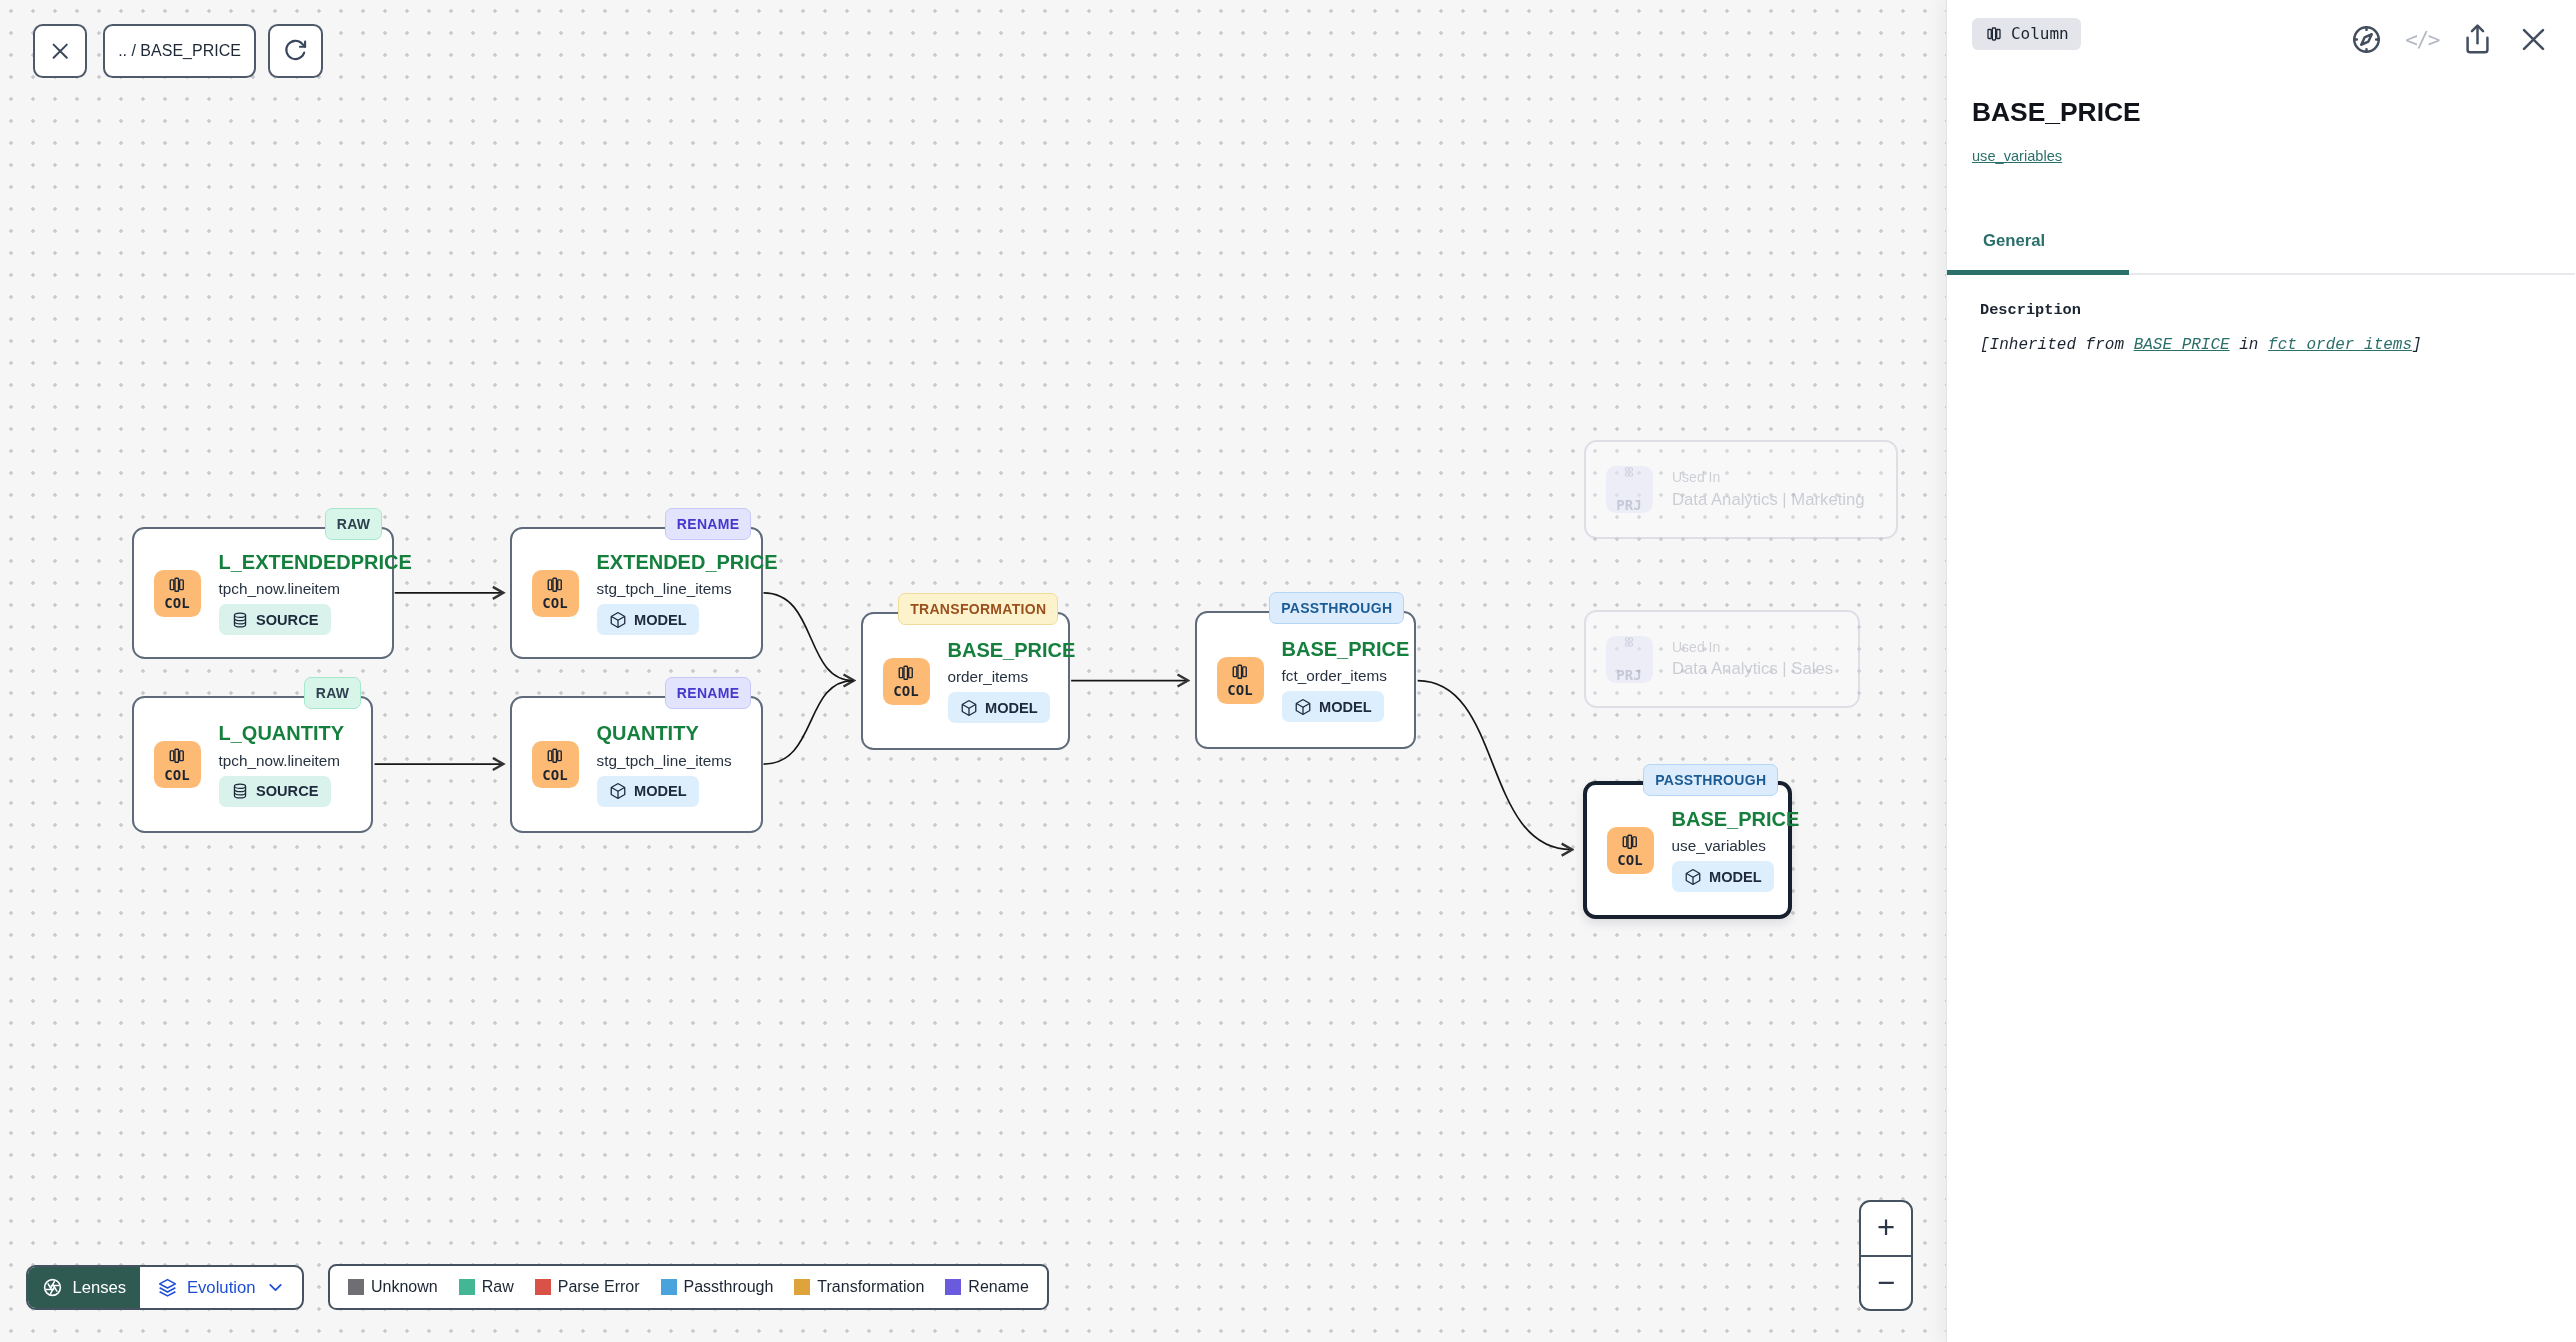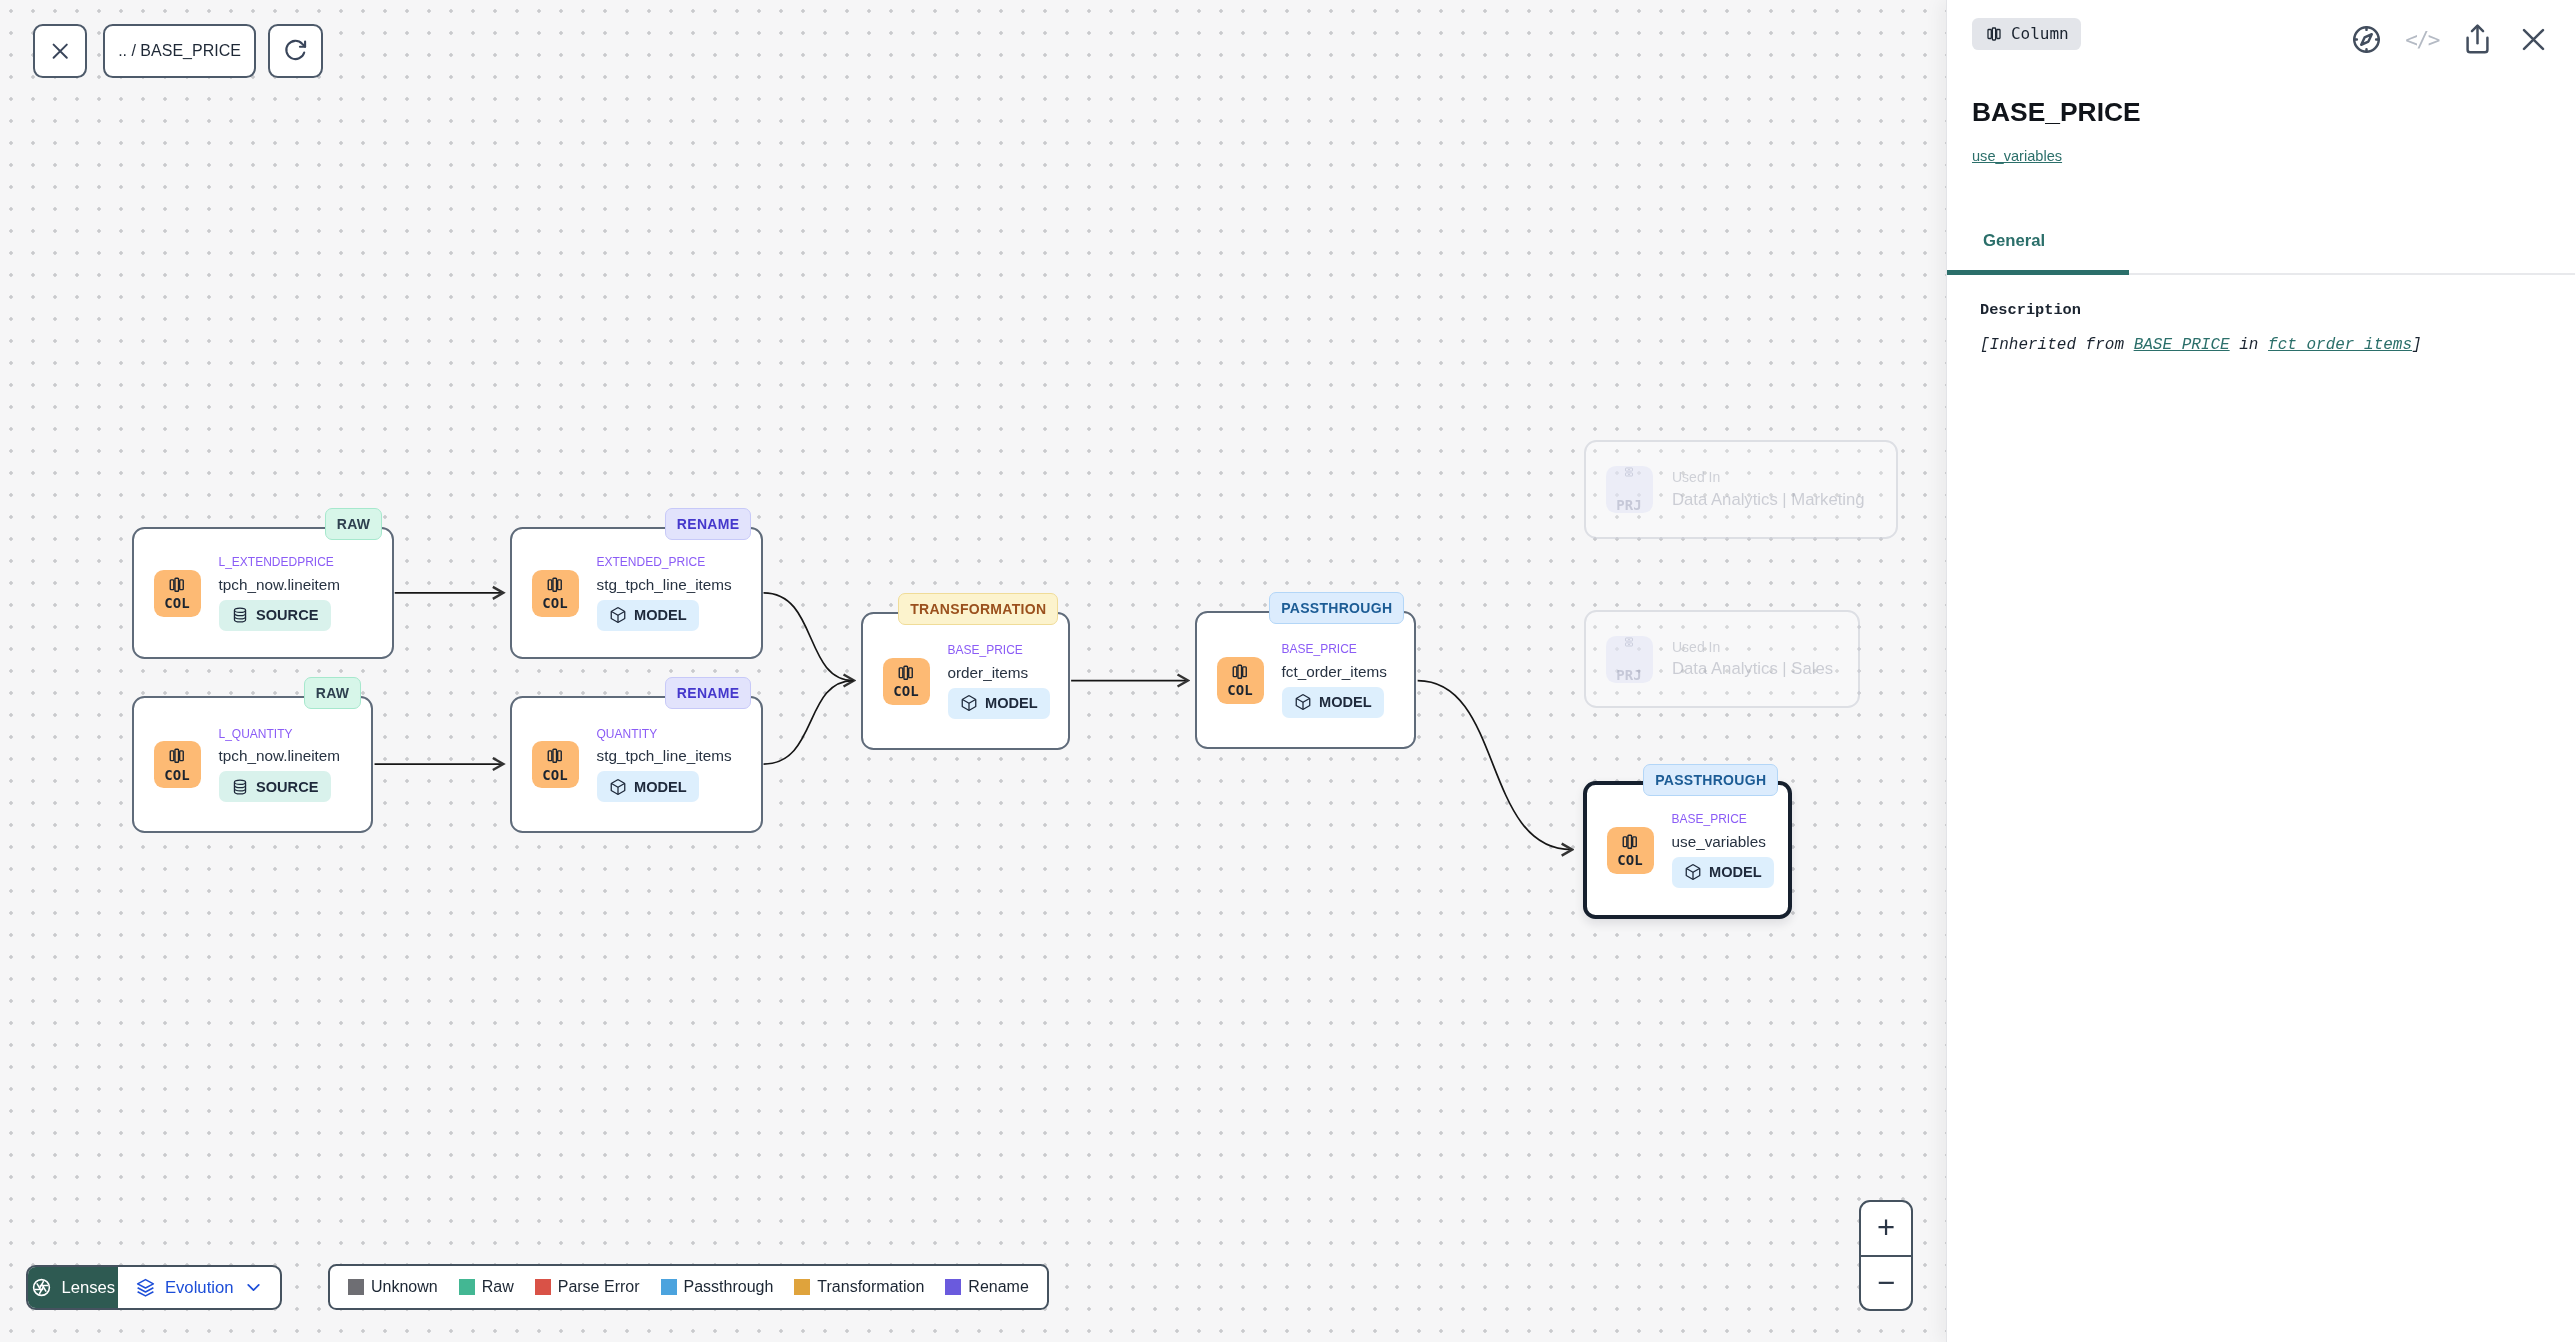--- a/index.html
+++ b/index.html
@@ -26,21 +26,21 @@
   .node { position:absolute; background:#fff; border:2.1px solid #5f6b7a;
     border-radius:12.5px; display:flex; align-items:center; gap:18px;
     padding-left:19.5px; cursor:pointer; }
   .node.sel { border:4.2px solid #16202e; box-shadow:0 4.2px 9.7px rgba(15,23,42,.10); }
   .kind-chip { width:47px; height:47px; background:#fdba74; border-radius:9.7px;
     display:flex; flex-direction:column; align-items:center; justify-content:center;
     gap:1.4px; color:#1b2430; flex:none; }
   .kind-chip svg { width:19.5px; height:19.5px; }
   .kind-label { font-family:"DejaVu Sans Mono", monospace; font-size:14px; font-weight:bold; }
   .node-text { display:flex; flex-direction:column; gap:6.3px; }
-  .node-title { font-size:12px; font-weight:400; color:#8b5cf6; }
+  .node-title { font-size:20px; font-weight:700; color:#15803d; }
   .node-sub   { font-size:15.3px; color:#273241; }
   .res-badge { display:inline-flex; align-items:center; gap:7px; height:31px;
     padding:0 12.5px; border-radius:7px; font-size:14.6px; font-weight:600;
     color:#1e293b; width:fit-content; }
   .res-badge svg { width:18px; height:18px; }
   .rb-source { background:#d9f2ec; }
   .rb-model  { background:#ddeffd; }
   .lens-badge { position:absolute; top:-21px; right:9.7px; height:32px;
     display:inline-flex; align-items:center; padding:0 11px; border-radius:7px;
     font-size:14px; font-weight:600; letter-spacing:0.3px; border:1.4px solid; }
@@ -58,21 +58,21 @@
     gap:19px; color:#a9adc6; flex:none; }
   .prj-chip svg { width:18px; height:18px; }
   .ghost-text { display:flex; flex-direction:column; gap:4.9px; }
   .ghost-label { font-size:14px; color:#b7bac4; }
   .ghost-name  { font-size:16.7px; color:#b2b5c0; }
 
   
   .lens-group { position:absolute; left:26.4px; top:1265px; height:45px; display:flex;
     border:2.1px solid #45525f; border-radius:9.7px; overflow:hidden; background:#fff; }
   .lens-seg-dark { background:#2e5a52; color:#fff; display:flex; align-items:center;
-    gap:9px; padding:0 3px; font-size:16.7px; cursor:pointer; }
+    gap:9px; padding:0 14px; font-size:16.7px; cursor:pointer; }
   .lens-seg-dark svg { width:21px; height:21px; }
   .lens-seg-light { display:flex; align-items:center; gap:9px; padding:0 16.7px;
     color:#1d4ed8; font-size:16.7px; cursor:pointer; }
   .lens-seg-light svg { width:21px; height:21px; }
   .chev { width:16.7px; height:16.7px; }
 
   .legend { position:absolute; left:328px; top:1264px; height:46px; background:#fff;
     border:2.1px solid #45525f; border-radius:8.4px; display:flex; align-items:center;
     gap:21px; padding:0 18px; font-size:16px; color:#1c2633; }
   .legend-item { display:inline-flex; align-items:center; gap:7px; }

